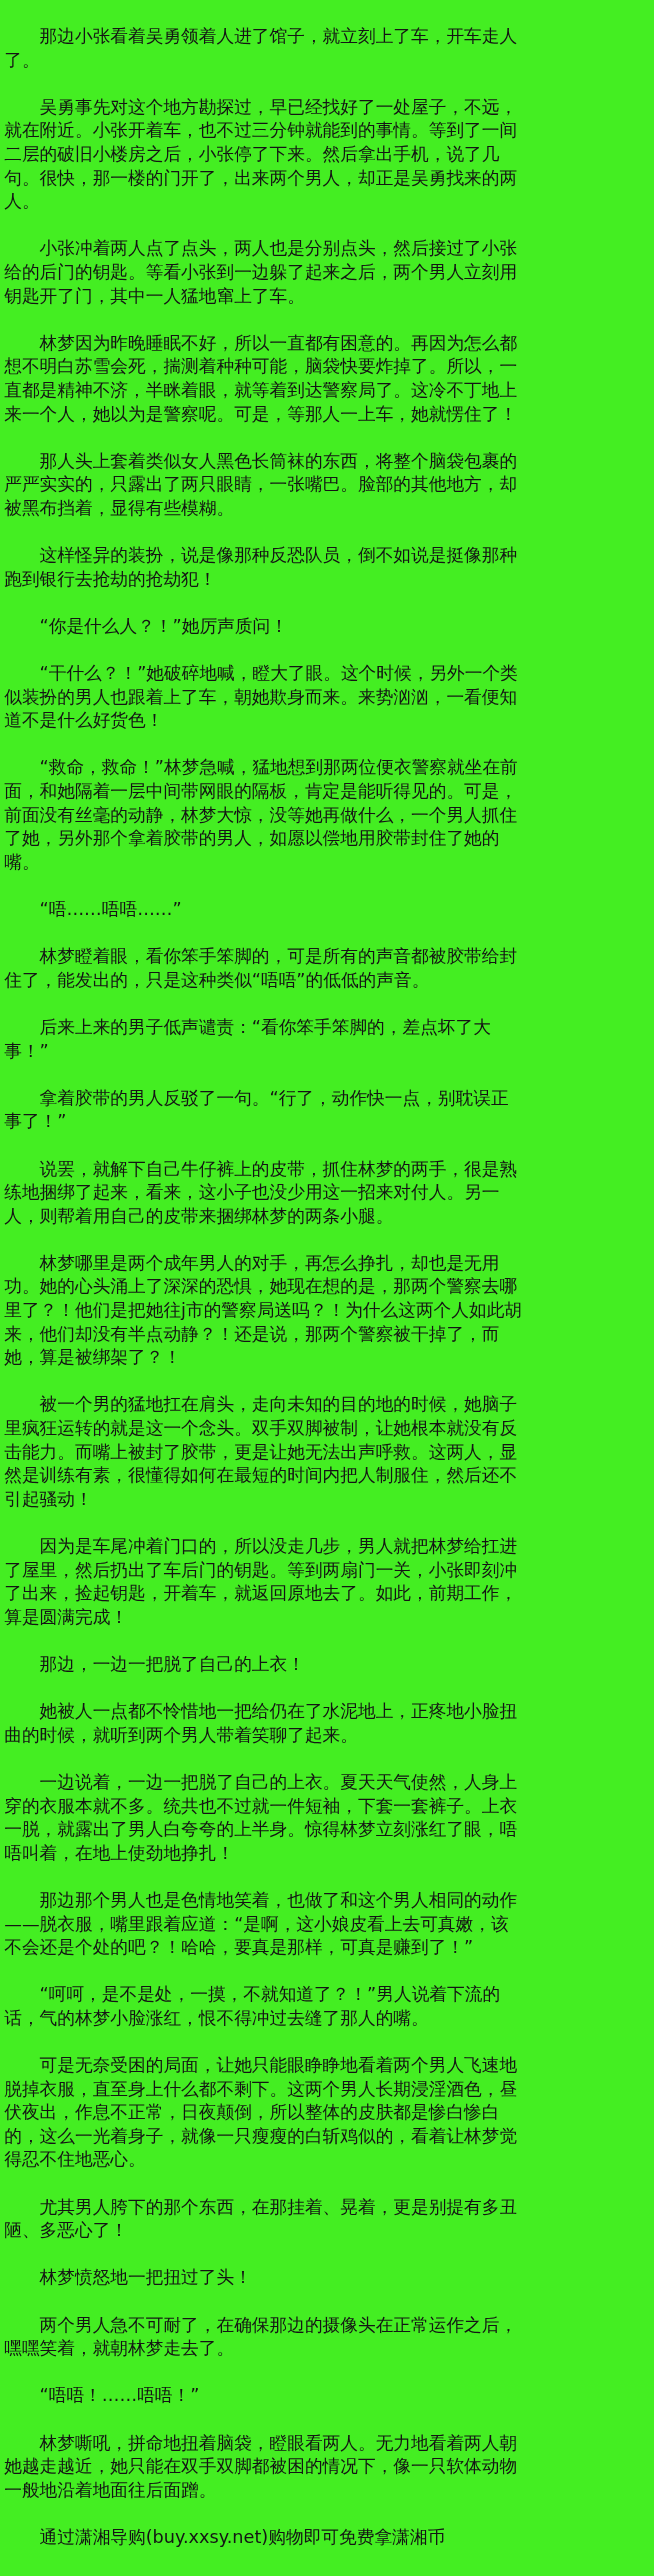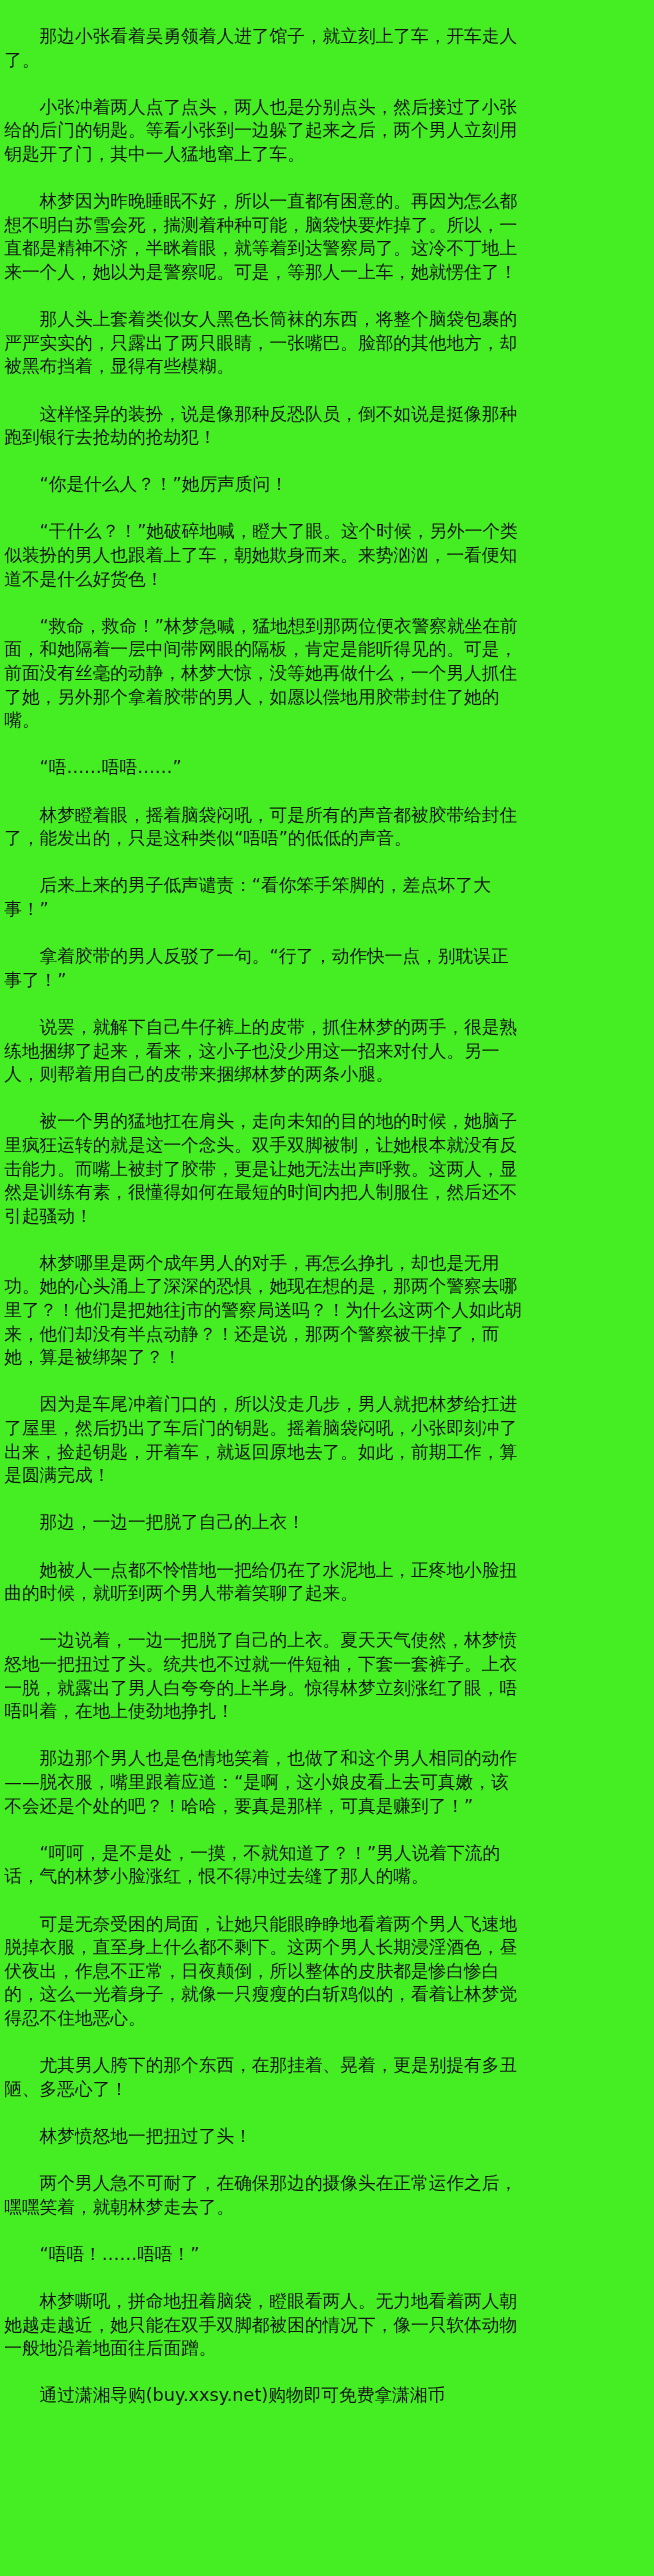--- a/index.html
+++ b/index.html
@@ -34,38 +34,39 @@
   .novel-text p.para:first-child {
     margin-top: 0;
   }
 </style>
 </head>
 <body>
 
 <div class="reading-page">
   <div class="novel-text">
       <p class="para">那边小张看着吴勇领着人进了馆子，就立刻上了车，开车走人了。</p>
+      <p class="para">吴勇事先对这个地方勘探过，早已经找好了一处屋子，不远，就在附近。小张开着车，也不过三分钟就能到的事情。等到了一间二层的破旧小楼房之后，小张停了下来。然后拿出手机，说了几句。很快，那一楼的门开了，出来两个男人，却正是吴勇找来的两人。</p>
       <p class="para">小张冲着两人点了点头，两人也是分别点头，然后接过了小张给的后门的钥匙。等看小张到一边躲了起来之后，两个男人立刻用钥匙开了门，其中一人猛地窜上了车。</p>
       <p class="para">林梦因为昨晚睡眠不好，所以一直都有困意的。再因为怎么都想不明白苏雪会死，揣测着种种可能，脑袋快要炸掉了。所以，一直都是精神不济，半眯着眼，就等着到达警察局了。这冷不丁地上来一个人，她以为是警察呢。可是，等那人一上车，她就愣住了！</p>
       <p class="para">那人头上套着类似女人黑色长筒袜的东西，将整个脑袋包裹的严严实实的，只露出了两只眼睛，一张嘴巴。脸部的其他地方，却被黑布挡着，显得有些模糊。</p>
       <p class="para">这样怪异的装扮，说是像那种反恐队员，倒不如说是挺像那种跑到银行去抢劫的抢劫犯！</p>
       <p class="para">“你是什么人？！”她厉声质问！</p>
       <p class="para">“干什么？！”她破碎地喊，瞪大了眼。这个时候，另外一个类似装扮的男人也跟着上了车，朝她欺身而来。来势汹汹，一看便知道不是什么好货色！</p>
       <p class="para">“救命，救命！”林梦急喊，猛地想到那两位便衣警察就坐在前面，和她隔着一层中间带网眼的隔板，肯定是能听得见的。可是，前面没有丝毫的动静，林梦大惊，没等她再做什么，一个男人抓住了她，另外那个拿着胶带的男人，如愿以偿地用胶带封住了她的嘴。</p>
       <p class="para">“唔……唔唔……”</p>
-      <p class="para">林梦瞪着眼，摇着脑袋闷吼，可是所有的声音都被胶带给封住了，能发出的，只是这种类似“唔唔”的低低的声音。</p>
+      <p class="para">林梦瞪着眼，看你笨手笨脚的，可是所有的声音都被胶带给封住了，能发出的，只是这种类似“唔唔”的低低的声音。</p>
       <p class="para">后来上来的男子低声谴责：“看你笨手笨脚的，差点坏了大事！”</p>
       <p class="para">拿着胶带的男人反驳了一句。“行了，动作快一点，别耽误正事了！”</p>
       <p class="para">说罢，就解下自己牛仔裤上的皮带，抓住林梦的两手，很是熟练地捆绑了起来，看来，这小子也没少用这一招来对付人。另一人，则帮着用自己的皮带来捆绑林梦的两条小腿。</p>
+      <p class="para">林梦哪里是两个成年男人的对手，再怎么挣扎，却也是无用功。她的心头涌上了深深的恐惧，她现在想的是，那两个警察去哪里了？！他们是把她往j市的警察局送吗？！为什么这两个人如此胡来，他们却没有半点动静？！还是说，那两个警察被干掉了，而她，算是被绑架了？！</p>
       <p class="para">被一个男的猛地扛在肩头，走向未知的目的地的时候，她脑子里疯狂运转的就是这一个念头。双手双脚被制，让她根本就没有反击能力。而嘴上被封了胶带，更是让她无法出声呼救。这两人，显然是训练有素，很懂得如何在最短的时间内把人制服住，然后还不引起骚动！</p>
-      <p class="para">林梦哪里是两个成年男人的对手，再怎么挣扎，却也是无用功。她的心头涌上了深深的恐惧，她现在想的是，那两个警察去哪里了？！他们是把她往j市的警察局送吗？！为什么这两个人如此胡来，他们却没有半点动静？！还是说，那两个警察被干掉了，而她，算是被绑架了？！</p>
-      <p class="para">因为是车尾冲着门口的，所以没走几步，男人就把林梦给扛进了屋里，然后扔出了车后门的钥匙。摇着脑袋闷吼，小张即刻冲了出来，捡起钥匙，开着车，就返回原地去了。如此，前期工作，算是圆满完成！</p>
+      <p class="para">因为是车尾冲着门口的，所以没走几步，男人就把林梦给扛进了屋里，然后扔出了车后门的钥匙。等到两扇门一关，小张即刻冲了出来，捡起钥匙，开着车，就返回原地去了。如此，前期工作，算是圆满完成！</p>
       <p class="para">那边，一边一把脱了自己的上衣！</p>
       <p class="para">她被人一点都不怜惜地一把给仍在了水泥地上，正疼地小脸扭曲的时候，就听到两个男人带着笑聊了起来。</p>
-      <p class="para">一边说着，一边一把脱了自己的上衣。夏天天气使然，林梦愤怒地一把扭过了头。统共也不过就一件短袖，下套一套裤子。上衣一脱，就露出了男人白夸夸的上半身。惊得林梦立刻涨红了眼，唔唔叫着，在地上使劲地挣扎！</p>
+      <p class="para">一边说着，一边一把脱了自己的上衣。夏天天气使然，人身上穿的衣服本就不多。统共也不过就一件短袖，下套一套裤子。上衣一脱，就露出了男人白夸夸的上半身。惊得林梦立刻涨红了眼，唔唔叫着，在地上使劲地挣扎！</p>
       <p class="para">那边那个男人也是色情地笑着，也做了和这个男人相同的动作——脱衣服，嘴里跟着应道：“是啊，这小娘皮看上去可真嫩，该不会还是个处的吧？！哈哈，要真是那样，可真是赚到了！”</p>
       <p class="para">“呵呵，是不是处，一摸，不就知道了？！”男人说着下流的话，气的林梦小脸涨红，恨不得冲过去缝了那人的嘴。</p>
       <p class="para">可是无奈受困的局面，让她只能眼睁睁地看着两个男人飞速地脱掉衣服，直至身上什么都不剩下。这两个男人长期浸淫酒色，昼伏夜出，作息不正常，日夜颠倒，所以整体的皮肤都是惨白惨白的，这么一光着身子，就像一只瘦瘦的白斩鸡似的，看着让林梦觉得忍不住地恶心。</p>
       <p class="para">尤其男人胯下的那个东西，在那挂着、晃着，更是别提有多丑陋、多恶心了！</p>
       <p class="para">林梦愤怒地一把扭过了头！</p>
       <p class="para">两个男人急不可耐了，在确保那边的摄像头在正常运作之后，嘿嘿笑着，就朝林梦走去了。</p>
       <p class="para">“唔唔！……唔唔！”</p>
       <p class="para">林梦嘶吼，拼命地扭着脑袋，瞪眼看两人。无力地看着两人朝她越走越近，她只能在双手双脚都被困的情况下，像一只软体动物一般地沿着地面往后面蹭。</p>
     </div>
   <p class="promo">通过潇湘导购(buy.xxsy.net)购物即可免费拿潇湘币</p>

